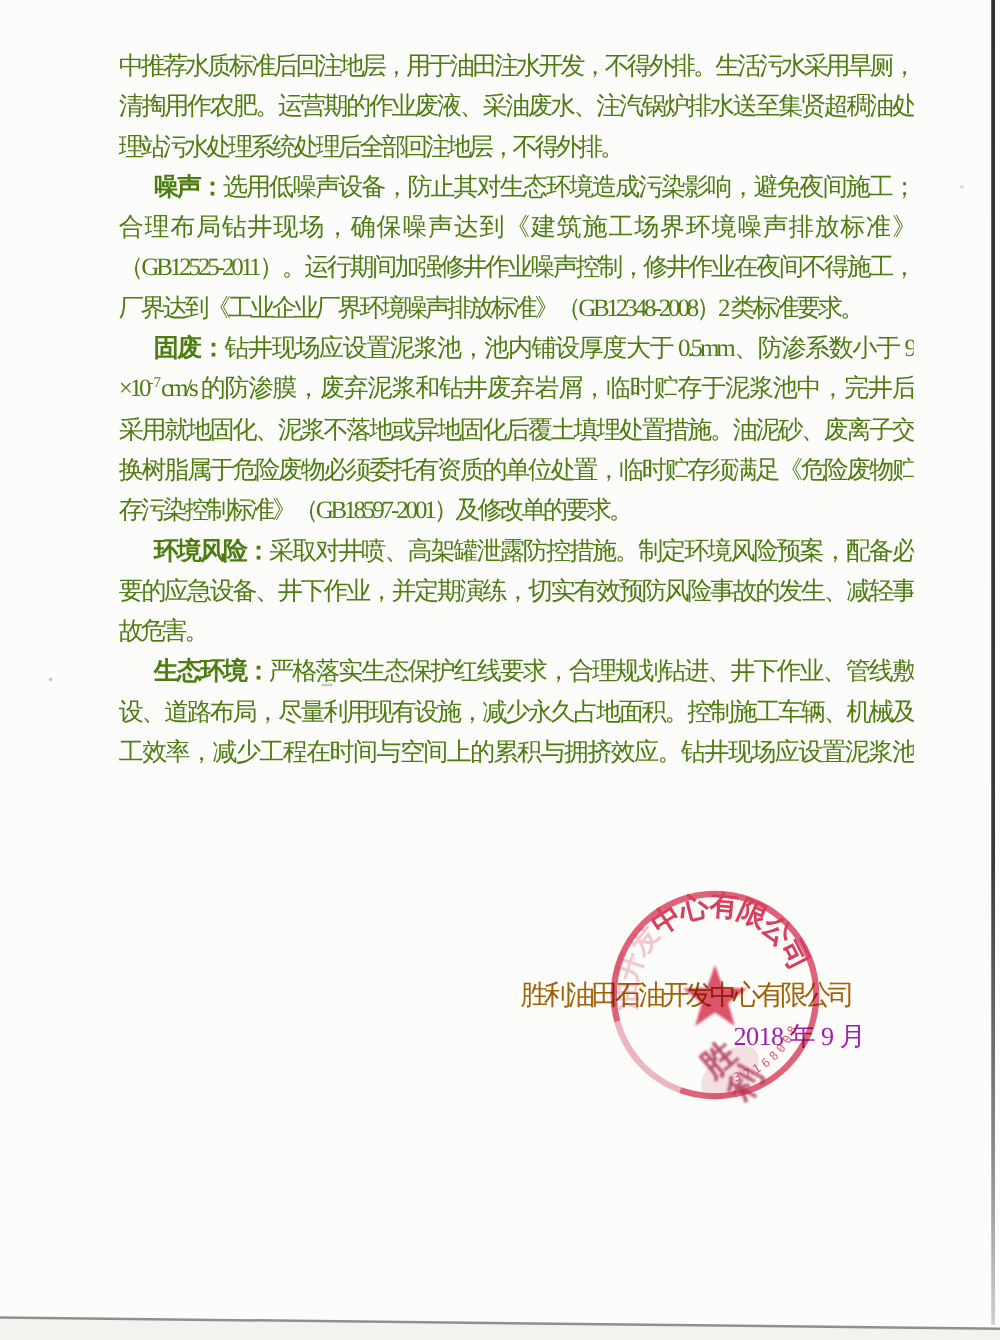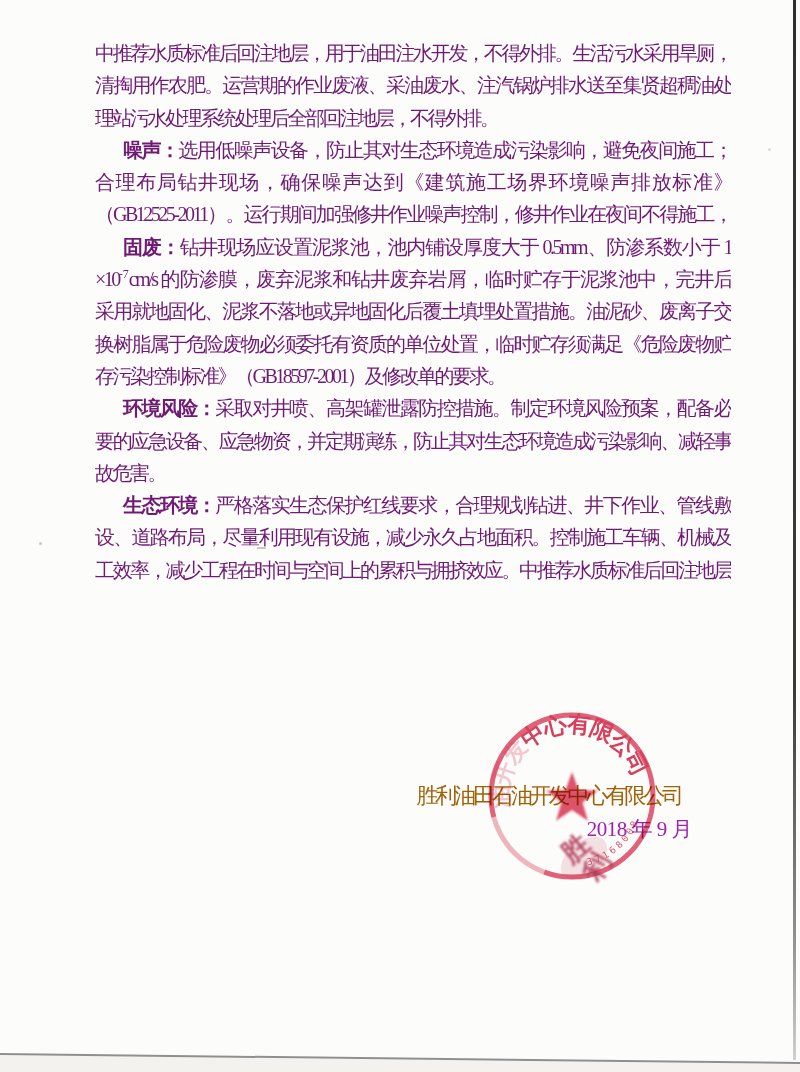--- a/index.html
+++ b/index.html
@@ -4,21 +4,21 @@
 <style>
   html,body{margin:0;padding:0;}
   body{
     width:800px;height:1072px;position:relative;overflow:hidden;
     background:#fcfcfb;
     font-family:"Liberation Serif","DejaVu Serif",serif;
   }
   
   .doc{
     position:absolute;left:95px;top:37px;width:636px;
-    color:#701a75;
+    color:#4d7c0f;
   }
   .line{
     height:32.3px;line-height:32.3px;font-size:20px;
     letter-spacing:-2.5px;
     text-align:justify;text-align-last:justify;text-justify:inter-character;
     overflow:hidden;white-space:normal;
   }
   .line.last{text-align-last:left;}
   .line.indent{text-indent:28px;}
   .line b{font-weight:bold;}
@@ -55,31 +55,32 @@
 
 <div>
 
   <div class="doc">
       <div class="line"><span>中推荐水质标准后回注地层，用于油田注水开发，不得外排。生活污水采用旱厕，</span></div>
       <div class="line"><span>清掏用作农肥。运营期的作业废液、采油废水、注汽锅炉排水送至集贤超稠油处</span></div>
       <div class="line last"><span>理站污水处理系统处理后全部回注地层，不得外排。</span></div>
       <div class="line indent"><b>噪声：</b><span>选用低噪声设备，防止其对生态环境造成污染影响，避免夜间施工；</span></div>
       <div class="line"><span>合理布局钻井现场，确保噪声达到《建筑施工场界环境噪声排放标准》</span></div>
       <div class="line"><span>（GB12525-2011）。运行期间加强修井作业噪声控制，修井作业在夜间不得施工，</span></div>
-      <div class="line indent"><b>固废：</b><span>钻井现场应设置泥浆池，池内铺设厚度大于 0.5mm、防渗系数小于 1</span></div>
+      <div class="line last"><span>厂界达到《工业企业厂界环境噪声排放标准》（GB12348-2008）2 类标准要求。</span></div>
+      <div class="line indent"><b>固废：</b><span>钻井现场应设置泥浆池，池内铺设厚度大于 0.5mm、防渗系数小于 9</span></div>
       <div class="line"><span>×10</span><sup>-7</sup><span>cm/s 的防渗膜，废弃泥浆和钻井废弃岩屑，临时贮存于泥浆池中，完井后</span></div>
       <div class="line"><span>采用就地固化、泥浆不落地或异地固化后覆土填埋处置措施。油泥砂、废离子交</span></div>
       <div class="line"><span>换树脂属于危险废物必须委托有资质的单位处置，临时贮存须满足《危险废物贮</span></div>
       <div class="line last"><span>存污染控制标准》（GB18597-2001）及修改单的要求。</span></div>
       <div class="line indent"><b>环境风险：</b><span>采取对井喷、高架罐泄露防控措施。制定环境风险预案，配备必</span></div>
-      <div class="line"><span>要的应急设备、应急物资，并定期演练，防止其对生态环境造成污染影响、减轻事</span></div>
+      <div class="line"><span>要的应急设备、井下作业，并定期演练，切实有效预防风险事故的发生、减轻事</span></div>
       <div class="line last"><span>故危害。</span></div>
       <div class="line indent"><b>生态环境：</b><span>严格落实生态保护红线要求，合理规划钻进、井下作业、管线敷</span></div>
       <div class="line"><span>设、道路布局，尽量利用现有设施，减少永久占地面积。控制施工车辆、机械及</span></div>
-      <div class="line"><span>工效率，减少工程在时间与空间上的累积与拥挤效应。中推荐水质标准后回注地层</span></div>
+      <div class="line"><span>工效率，减少工程在时间与空间上的累积与拥挤效应。钻井现场应设置泥浆池</span></div>
     </div>
 
   <div class="sig-company">胜利油田石油开发中心有限公司</div>
   <div class="sig-date">2018 年 9 月</div>
 
   <svg class="seal" viewBox="0 0 200 200">
     <defs>
       <filter id="blr" x="-30%" y="-30%" width="160%" height="160%">
         <feGaussianBlur stdDeviation="0.8"></feGaussianBlur>
       </filter>

